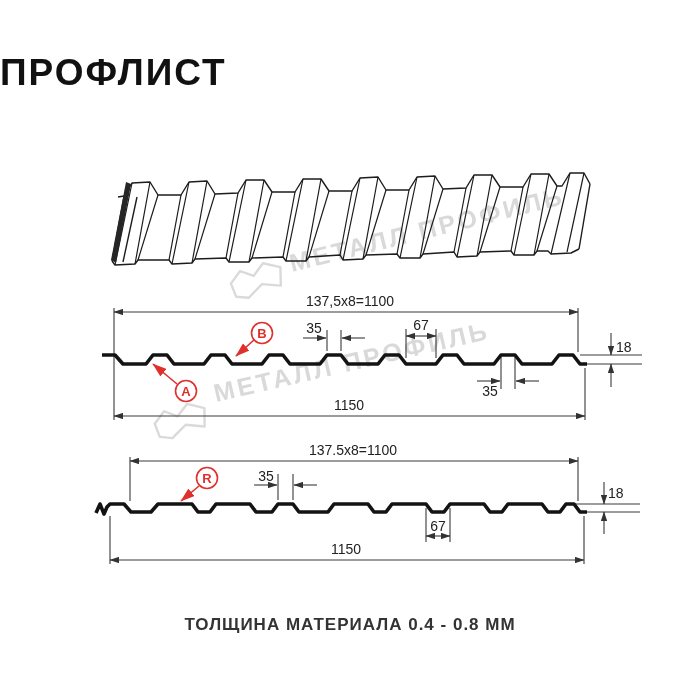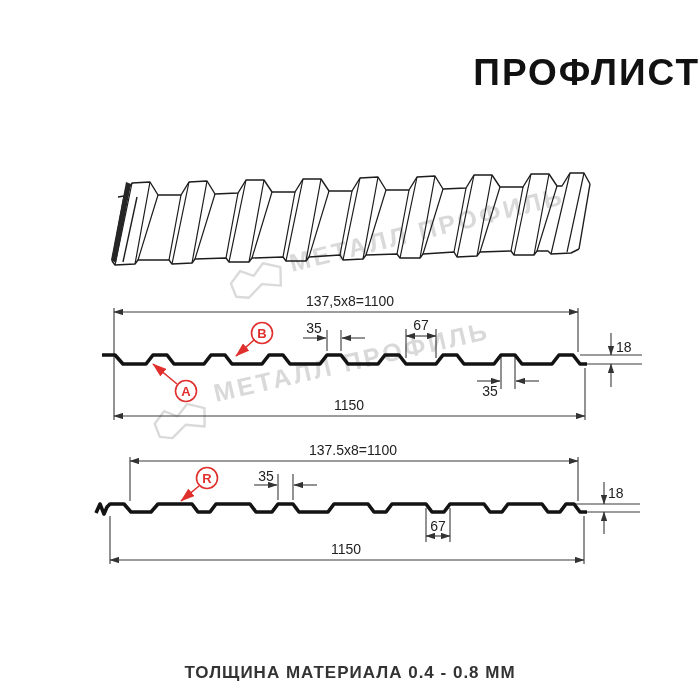--- a/index.html
+++ b/index.html
@@ -1,23 +1,23 @@
 <!DOCTYPE html>
 <html><head>
 <meta charset="utf-8">
 <style>
   html,body{margin:0;padding:0;}
   body{width:700px;height:700px;background:#ffffff;position:relative;overflow:hidden;
        font-family:"Liberation Sans",sans-serif;}
   .page{position:absolute;inset:0;}
-  .hdr{position:absolute;left:0;top:52px;width:700px;text-align:right;z-index:3;}
+  .hdr{position:absolute;left:0;top:52px;width:700px;text-align:left;z-index:3;}
   .title{font-size:37px;font-weight:800;letter-spacing:2px;color:#111;}
   .subtitle{margin-top:9px;font-size:17px;font-weight:700;letter-spacing:1.5px;color:#1a1a1a;}
   .ftr{position:absolute;left:0;top:615px;width:700px;text-align:center;z-index:3;
-       font-size:17px;font-weight:600;letter-spacing:1px;color:#333;margin-top:48px;}
+       font-size:17px;font-weight:600;letter-spacing:1px;color:#333;}
   svg{position:absolute;left:0;top:0;z-index:2;}
   svg text{font-family:"Liberation Sans",sans-serif;}
   .dimtxt{font-size:14px;fill:#222;}
   .redtxt{font-size:13px;font-weight:700;fill:#e0302e;}
   .wmtxt{font-size:25px;font-weight:700;letter-spacing:3px;fill:#d9d9d9;}
   .thin{stroke:#3a3a3a;stroke-width:1.1;fill:none;}
   .thick{stroke:#131313;stroke-width:3.6;fill:none;stroke-linejoin:round;}
   .sheet{stroke:#1d1d1d;stroke-width:1.4;fill:none;stroke-linejoin:round;}
   .red{stroke:#e0302e;stroke-width:1.6;fill:none;}
   .wm{stroke:#dadada;stroke-width:2.4;fill:none;stroke-linejoin:round;}

